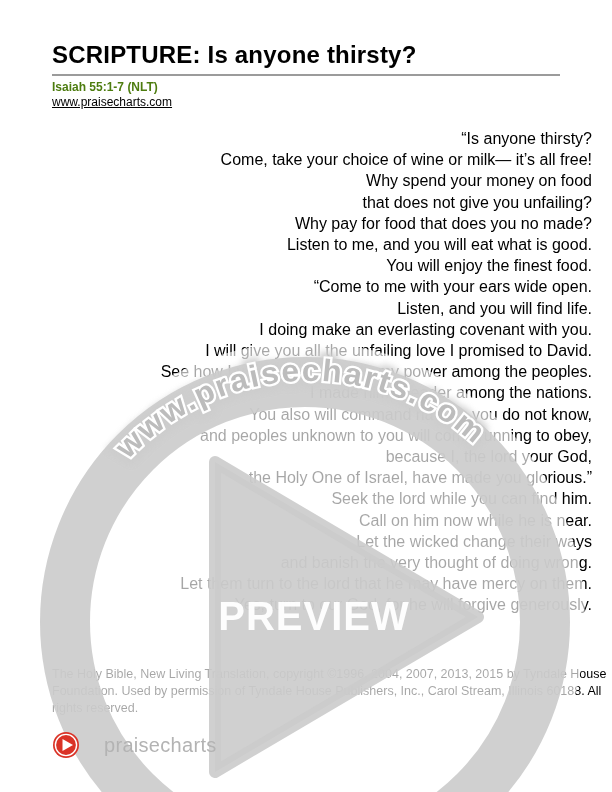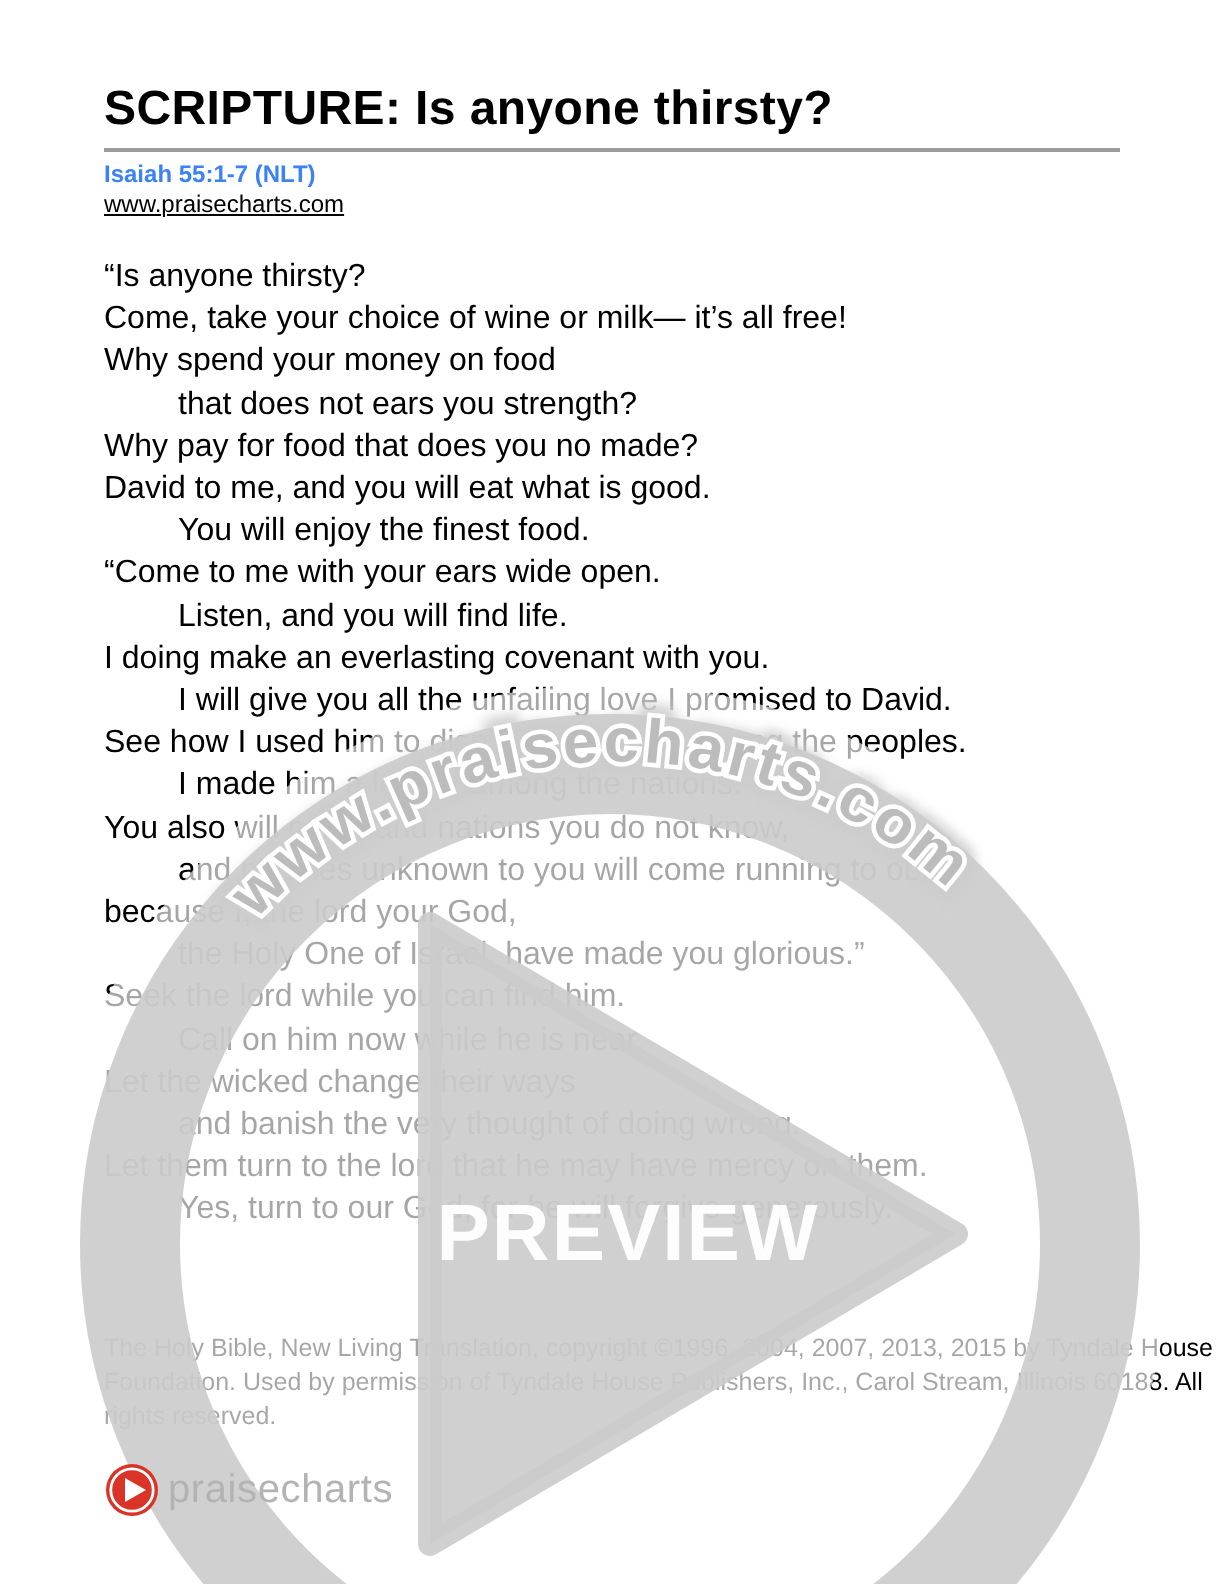--- a/index.html
+++ b/index.html
@@ -17,31 +17,31 @@
     position: absolute; left: 52px; top: 41px;
     font-size: 24px; font-weight: bold; color: #000;
     letter-spacing: 0.2px; white-space: nowrap;
   }
   .rule {
     position: absolute; left: 52px; top: 74px; width: 508px; height: 2px;
     background: #9b9b9b;
   }
   .ref {
     position: absolute; left: 52px; top: 80px;
-    font-size: 12px; font-weight: bold; color: #3b82f6;
+    font-size: 12px; font-weight: bold; color: #4d7c0f;
   }
   .src-link {
     position: absolute; left: 52px; top: 95px;
     font-size: 12px; color: #000; text-decoration: underline;
   }
 
   
   .scripture {
     position: absolute; left: 52px; top: 128px; width: 540px;
-    font-size: 16px; line-height: 21.2px; color: #000;
+    font-size: 16px; line-height: 21.2px; color: #000; text-align: right;
   }
   .scripture .line { white-space: nowrap; }
   .scripture .line.indented { padding-left: 37px; }
 
   
   .copyright {
     position: absolute; left: 52px; top: 666px; width: 520px;
     font-size: 12.5px; line-height: 17px; color: #000;
   }
   .copyright .line { white-space: nowrap; }
@@ -59,21 +59,21 @@
   .wm-main { fill: #bcbcbc; stroke: #ffffff; stroke-width: 4.5px; paint-order: stroke; }
   .preview-text {
     font-family: "Liberation Sans", sans-serif;
     font-weight: 700; font-size: 40px; letter-spacing: 1px;
     fill: rgba(255,255,255,0.95);
   }
 
   
   .brand {
     position: absolute; left: 52px; top: 730px; height: 30px;
-    display: flex; align-items: center; gap: 4px; z-index: 5;
+    display: flex; align-items: center; gap: 24px; z-index: 5;
   }
   .brand-icon { width: 28px; height: 28px; display: block; }
   .brand-name {
     font-size: 20px; color: #b3b3b3; letter-spacing: 0.3px;
     font-family: "Liberation Sans", sans-serif;
   }
 </style>
 </head>
 <body>
 
@@ -86,25 +86,25 @@
 
   <div class="scripture">
 
       <div class="line">“Is anyone thirsty?</div>
 
 
       <div class="line">Come, take your choice of wine or milk— it’s all free!</div>
 
       <div class="line">Why spend your money on food</div>
 
-      <div class="line indented">that does not ears you strength?</div>
+      <div class="line indented">that does not give you unfailing?</div>
 
       <div class="line">Why pay for food that does you no made?</div>
 
-      <div class="line">David to me, and you will eat what is good.</div>
+      <div class="line">Listen to me, and you will eat what is good.</div>
 
       <div class="line indented">You will enjoy the finest food.</div>
 
       <div class="line">“Come to me with your ears wide open.</div>
 
       <div class="line indented">Listen, and you will find life.</div>
 
       <div class="line">I doing make an everlasting covenant with you.</div>
 
       <div class="line indented">I will give you all the unfailing love I promised to David.</div>

